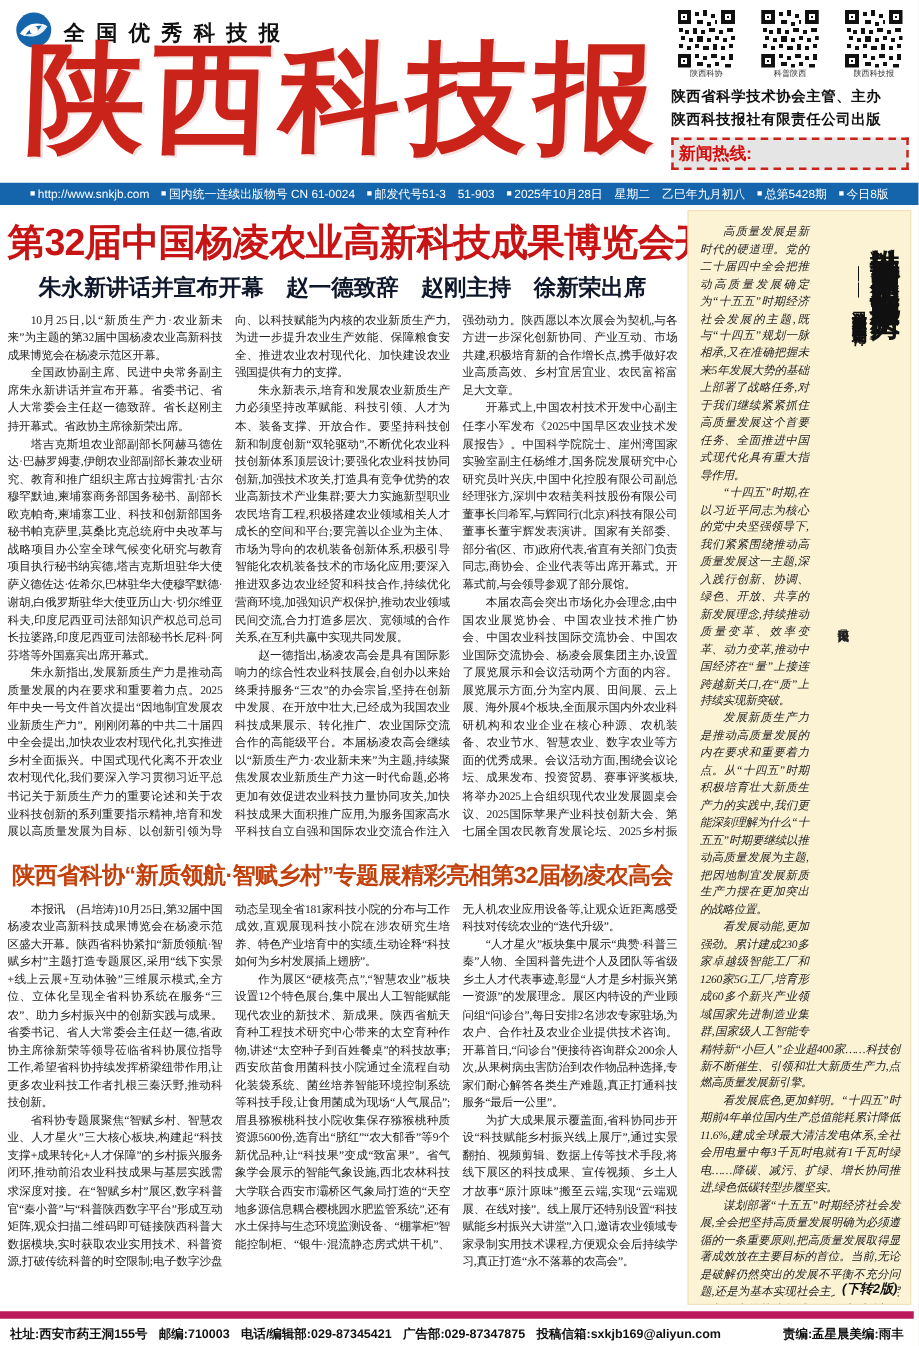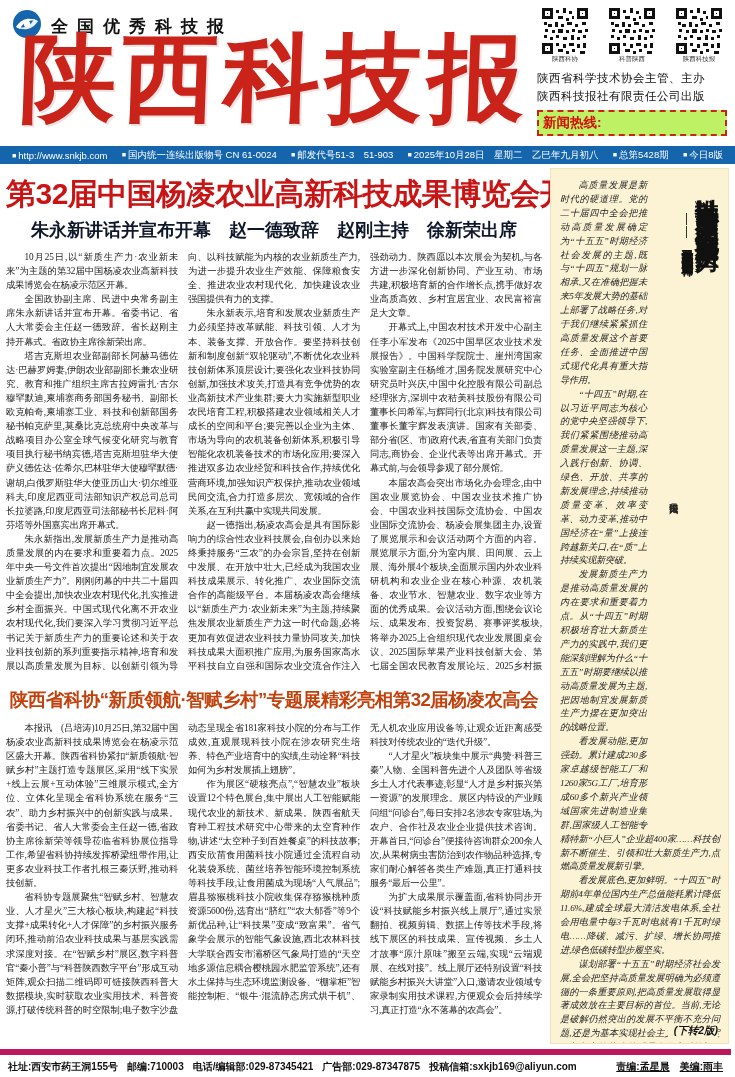--- a/index.html
+++ b/index.html
@@ -17,28 +17,28 @@
     position:absolute; left:20px; top:28px; font-family:"DejaVu Serif", serif;
     font-weight:900; font-size:96px; line-height:1.05; color:#c9231a;
     letter-spacing:6px; transform:skewX(-2deg);
     text-shadow:2px 2px 0 rgba(160,20,10,0.12);
   }
   .mast-right { position:absolute; right:8px; top:8px; width:190px; }
   .qr-row { display:flex; justify-content:space-between; }
   .qr-box { width:56px; text-align:center; }
   .qr-box svg { width:46px; height:46px; display:block; margin:0 auto; }
   .qr-label { font-size:6.5px; color:#333; margin-top:1px; }
-  .publisher { margin-top:6px; font-family:"Liberation Serif", serif; font-weight:normal; font-size:11.5px; line-height:1.55; color:#111; letter-spacing:0.5px; }
-  .hotline { margin-top:4px; border:2px dashed #c9231a; padding:2px 4px; display:flex; align-items:flex-start; gap:3px; background:#bef264;flex-direction:column; }
+  .publisher { margin-top:6px; font-family:"Liberation Serif", serif; font-weight:bold; font-size:11.5px; line-height:1.55; color:#111; letter-spacing:0.5px; }
+  .hotline { margin-top:4px; border:2px dashed #c9231a; padding:2px 4px; display:flex; align-items:flex-end; gap:3px; background:#e5e5e5; }
   .hotline-label { color:#d40d0d; font-weight:900; font-size:13.5px; white-space:nowrap; }
   .hotline-number { color:#111; font-weight:900; font-size:17.5px; letter-spacing:0.5px; font-family:"Liberation Sans", sans-serif; }
   
   .info-bar {
     height:18px; background:#1565ad; color:#fff; display:flex; align-items:center;
-    justify-content:space-between; padding:0 12px; font-size:9.5px; white-space:nowrap; overflow:hidden;
+    justify-content:space-between; padding:0 24px; font-size:9.5px; white-space:nowrap; overflow:hidden;
   }
   .info-bar span::before { content:"■"; font-size:7px; margin-right:2px; position:relative; top:-1px; }
   
   .content { display:flex; gap:8px; padding:4px 6px 0 6px; }
   .main-col { width:536px; }
   .headline1 {
     font-size:30px; font-weight:900; color:#c81414; text-align:center;
     margin:6px 0 3px; letter-spacing:-0.5px; white-space:nowrap;
   }
   .subheadline { font-size:18px; font-weight:900; color:#0f172a; text-align:center; margin-bottom:8px; white-space:nowrap; }
@@ -70,21 +70,21 @@
   .ed-flow p { text-indent:2em; }
   .continuation { position:absolute; right:10px; bottom:5px; font-weight:bold; font-size:10.5px; color:#111; background:#fcf3d5; padding-left:6px;font-style:italic; }
   
   .page-footer {
     position:absolute; left:0; right:4px; bottom:0; height:28px;
     border-top:6px solid #be185d; display:flex; align-items:center;
     justify-content:space-between; padding:2px 8px 0 8px;
     font-size:10px; font-weight:bold; color:#111; white-space:nowrap;
   }
   .footer-group span { margin-right:9px; }
-  .footer-group-right span { margin-left:10px; margin-right:0;text-decoration:underline; }
+  .footer-group-right span { margin-right:0; }
 </style>
 </head>
 <body>
 
 <div class="page">
 
   <header class="masthead">
     <div class="badge">
       <span>
         <svg width="30" height="30" viewBox="0 0 30 30">

